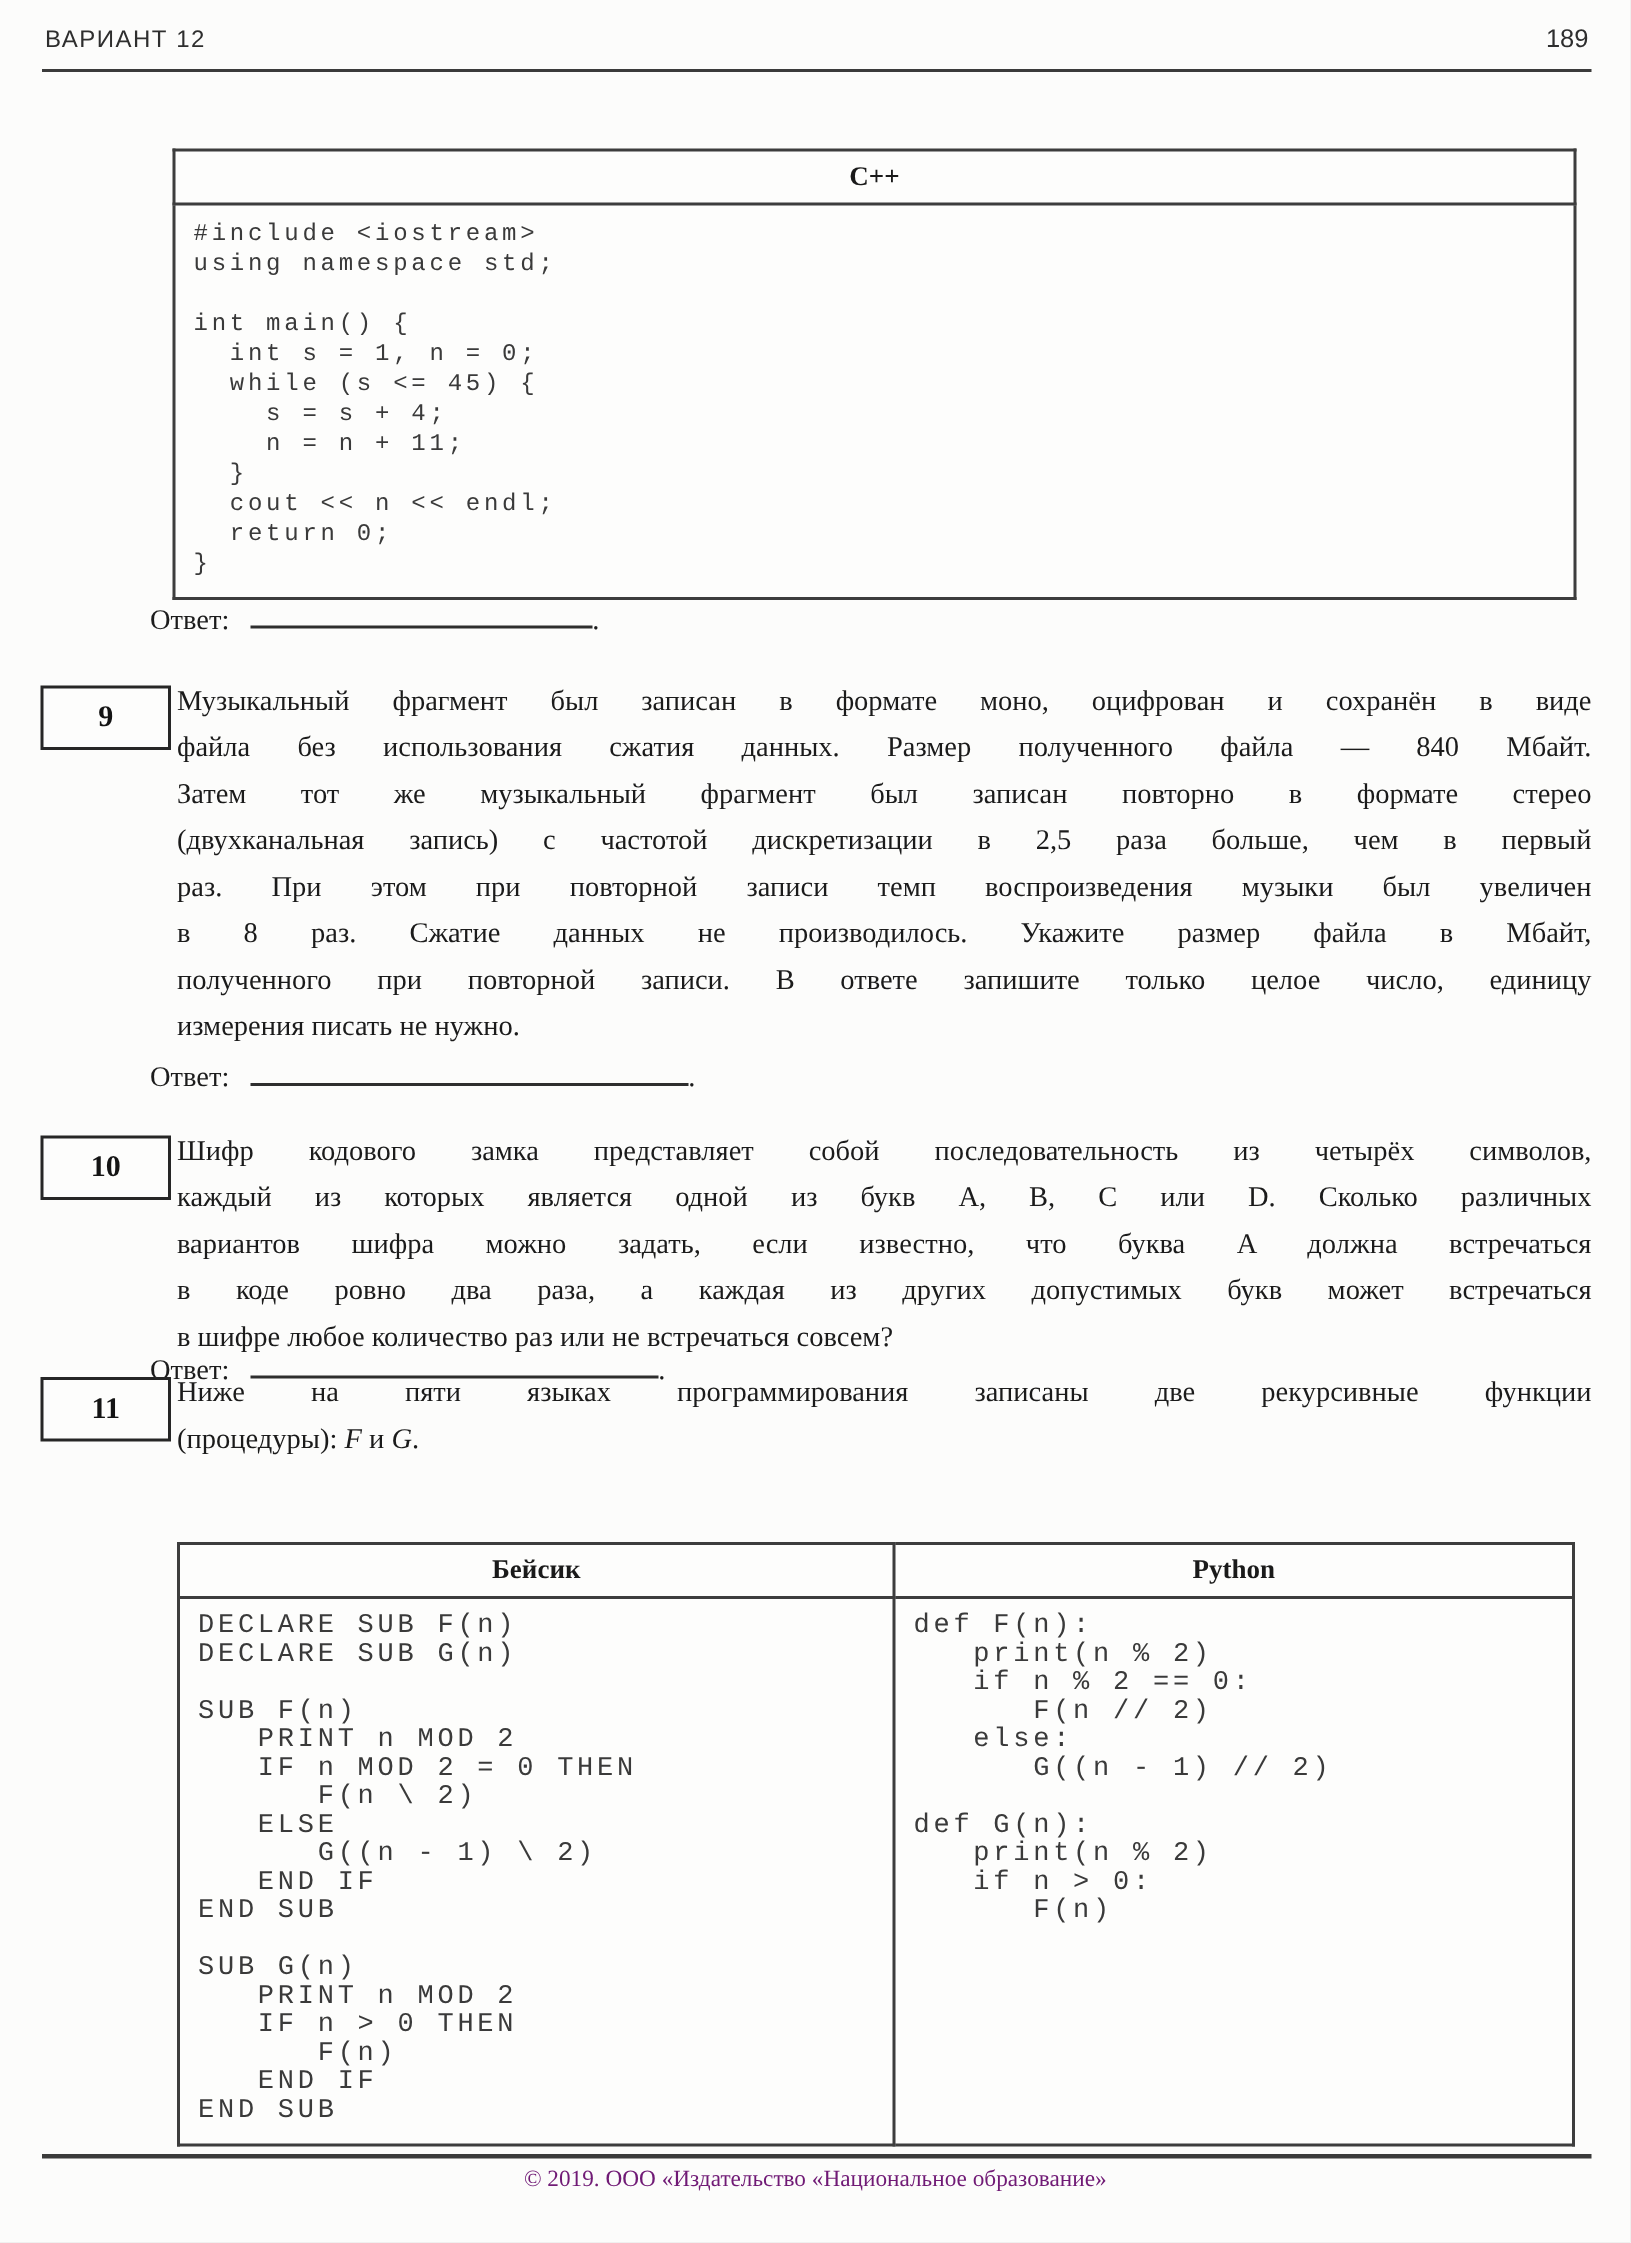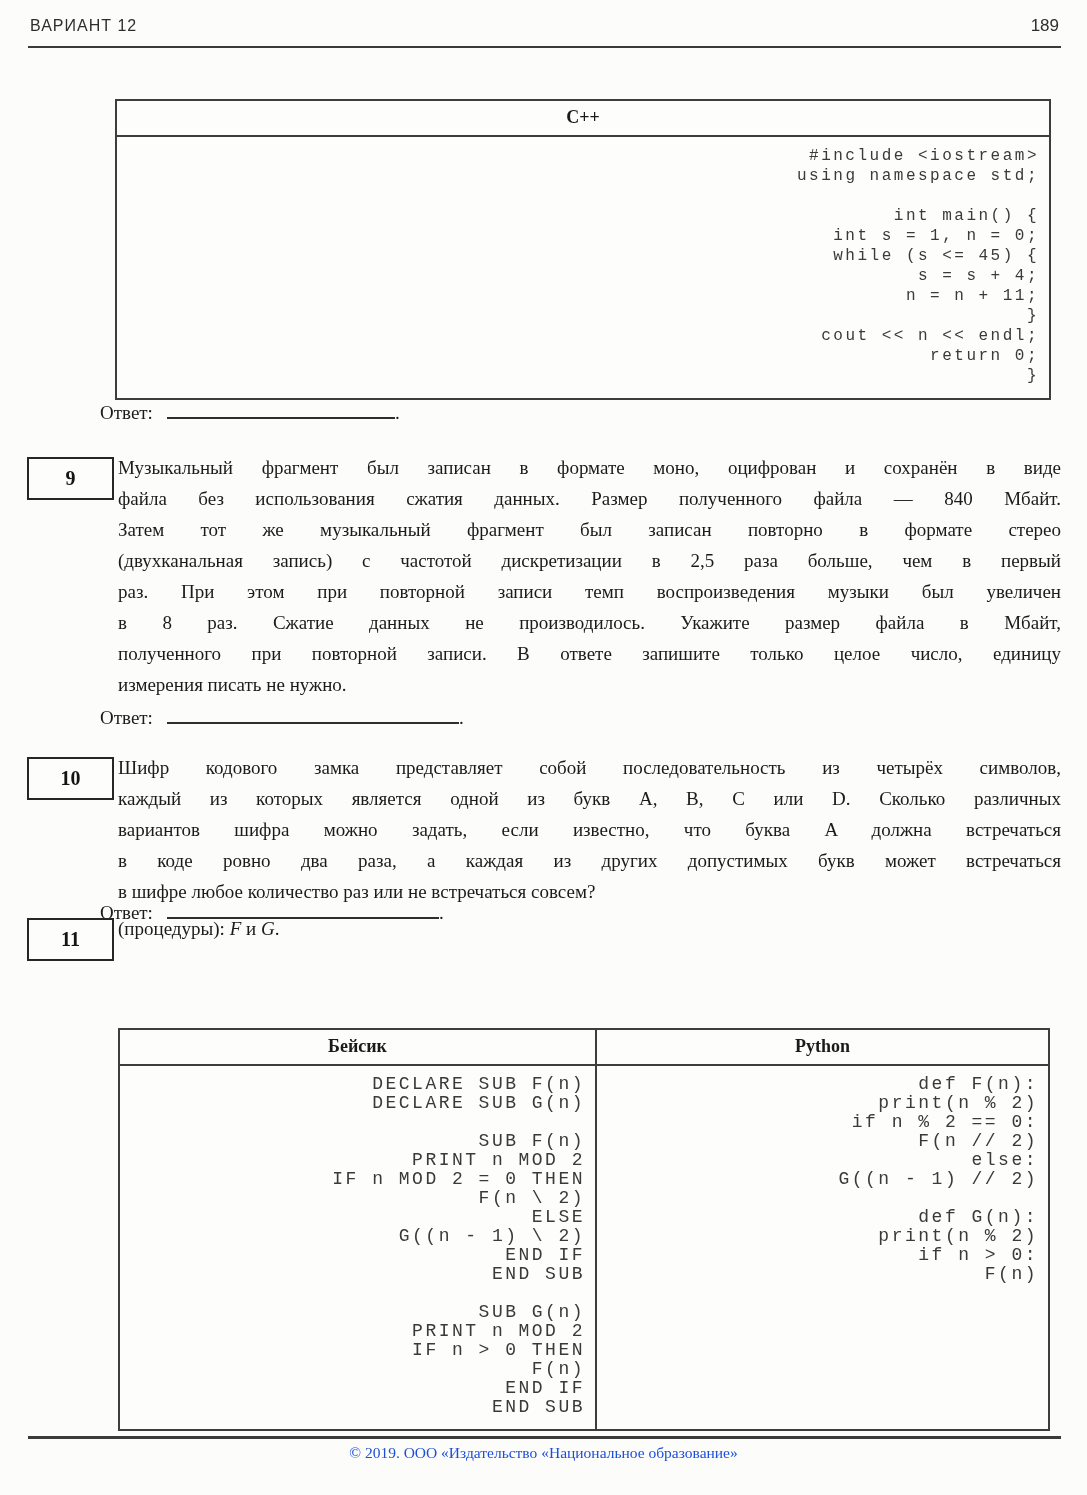--- a/index.html
+++ b/index.html
@@ -44,21 +44,20 @@
   table.codetable th {
     font-size: 18px; font-weight: bold; text-align: center;
     padding: 6px 4px 7px; color: #1a1a1a;
   }
   pre.code {
     margin: 0;
     padding: 9px 10px 12px 12px;
     font-family: "Liberation Mono", "DejaVu Sans Mono", monospace;
     font-size: 16px; line-height: 20px; letter-spacing: 2.5px;
     color: #3a3a3a;
-    text-align: right;
   }
   .cpptable { top: 99px; left: 115px; width: 936px; }
   .cpptable pre.code { min-height: 252px; }
   .langtable { top: 1028px; left: 118px; width: 932px; }
   .langtable th { padding: 4px 4px 5px; border-radius: 18px; }
   .langtable pre.code { font-size: 18px; line-height: 19px; min-height: 350px; }
   .langtable col.c1 { width: 477px; }
   
   .answer-row {
     position: absolute; left: 100px;
@@ -92,21 +91,21 @@
   .jline { text-align: justify; text-align-last: justify; }
   .jline.last { text-align-last: left; }
   .ital { font-style: italic; }
   
   .footrule {
     position: absolute; top: 1436px; left: 28px; right: 26px;
     border-top: 3px solid #3b3b3b;
   }
   .footer {
     position: absolute; top: 1444px; left: 0; right: 0;
-    text-align: center; color: #1d4ed8;
+    text-align: center; color: #701a75;
   }
   .footer .f1 { font-size: 15.5px; margin-bottom: 3px; }
   .footer .f2 { font-size: 15px; }
 </style>
 </head>
 <body>
 
 <div class="page">
 
   <div class="pagehead">
@@ -182,20 +181,21 @@
 
   <div class="answer-row ans3">
     <span class="ans-label">Ответ:</span><span class="ans-blank"></span><span>.</span>
   </div>
 
   <section class="question q11">
     <div class="qbadge">
       <span>11</span>
     </div>
     <div class="qtext">
+      <div class="jline">Ниже на пяти языках программирования записаны две рекурсивные функции</div>
       <div class="jline last"><span>(процедуры): </span><span class="ital">F</span><span> и </span><span class="ital">G</span><span>.</span></div>
     </div>
   </section>
 
   <table class="codetable langtable">
     <colgroup>
         <col class="c1">
         <col class="c2">
       </colgroup>
     <thead>

